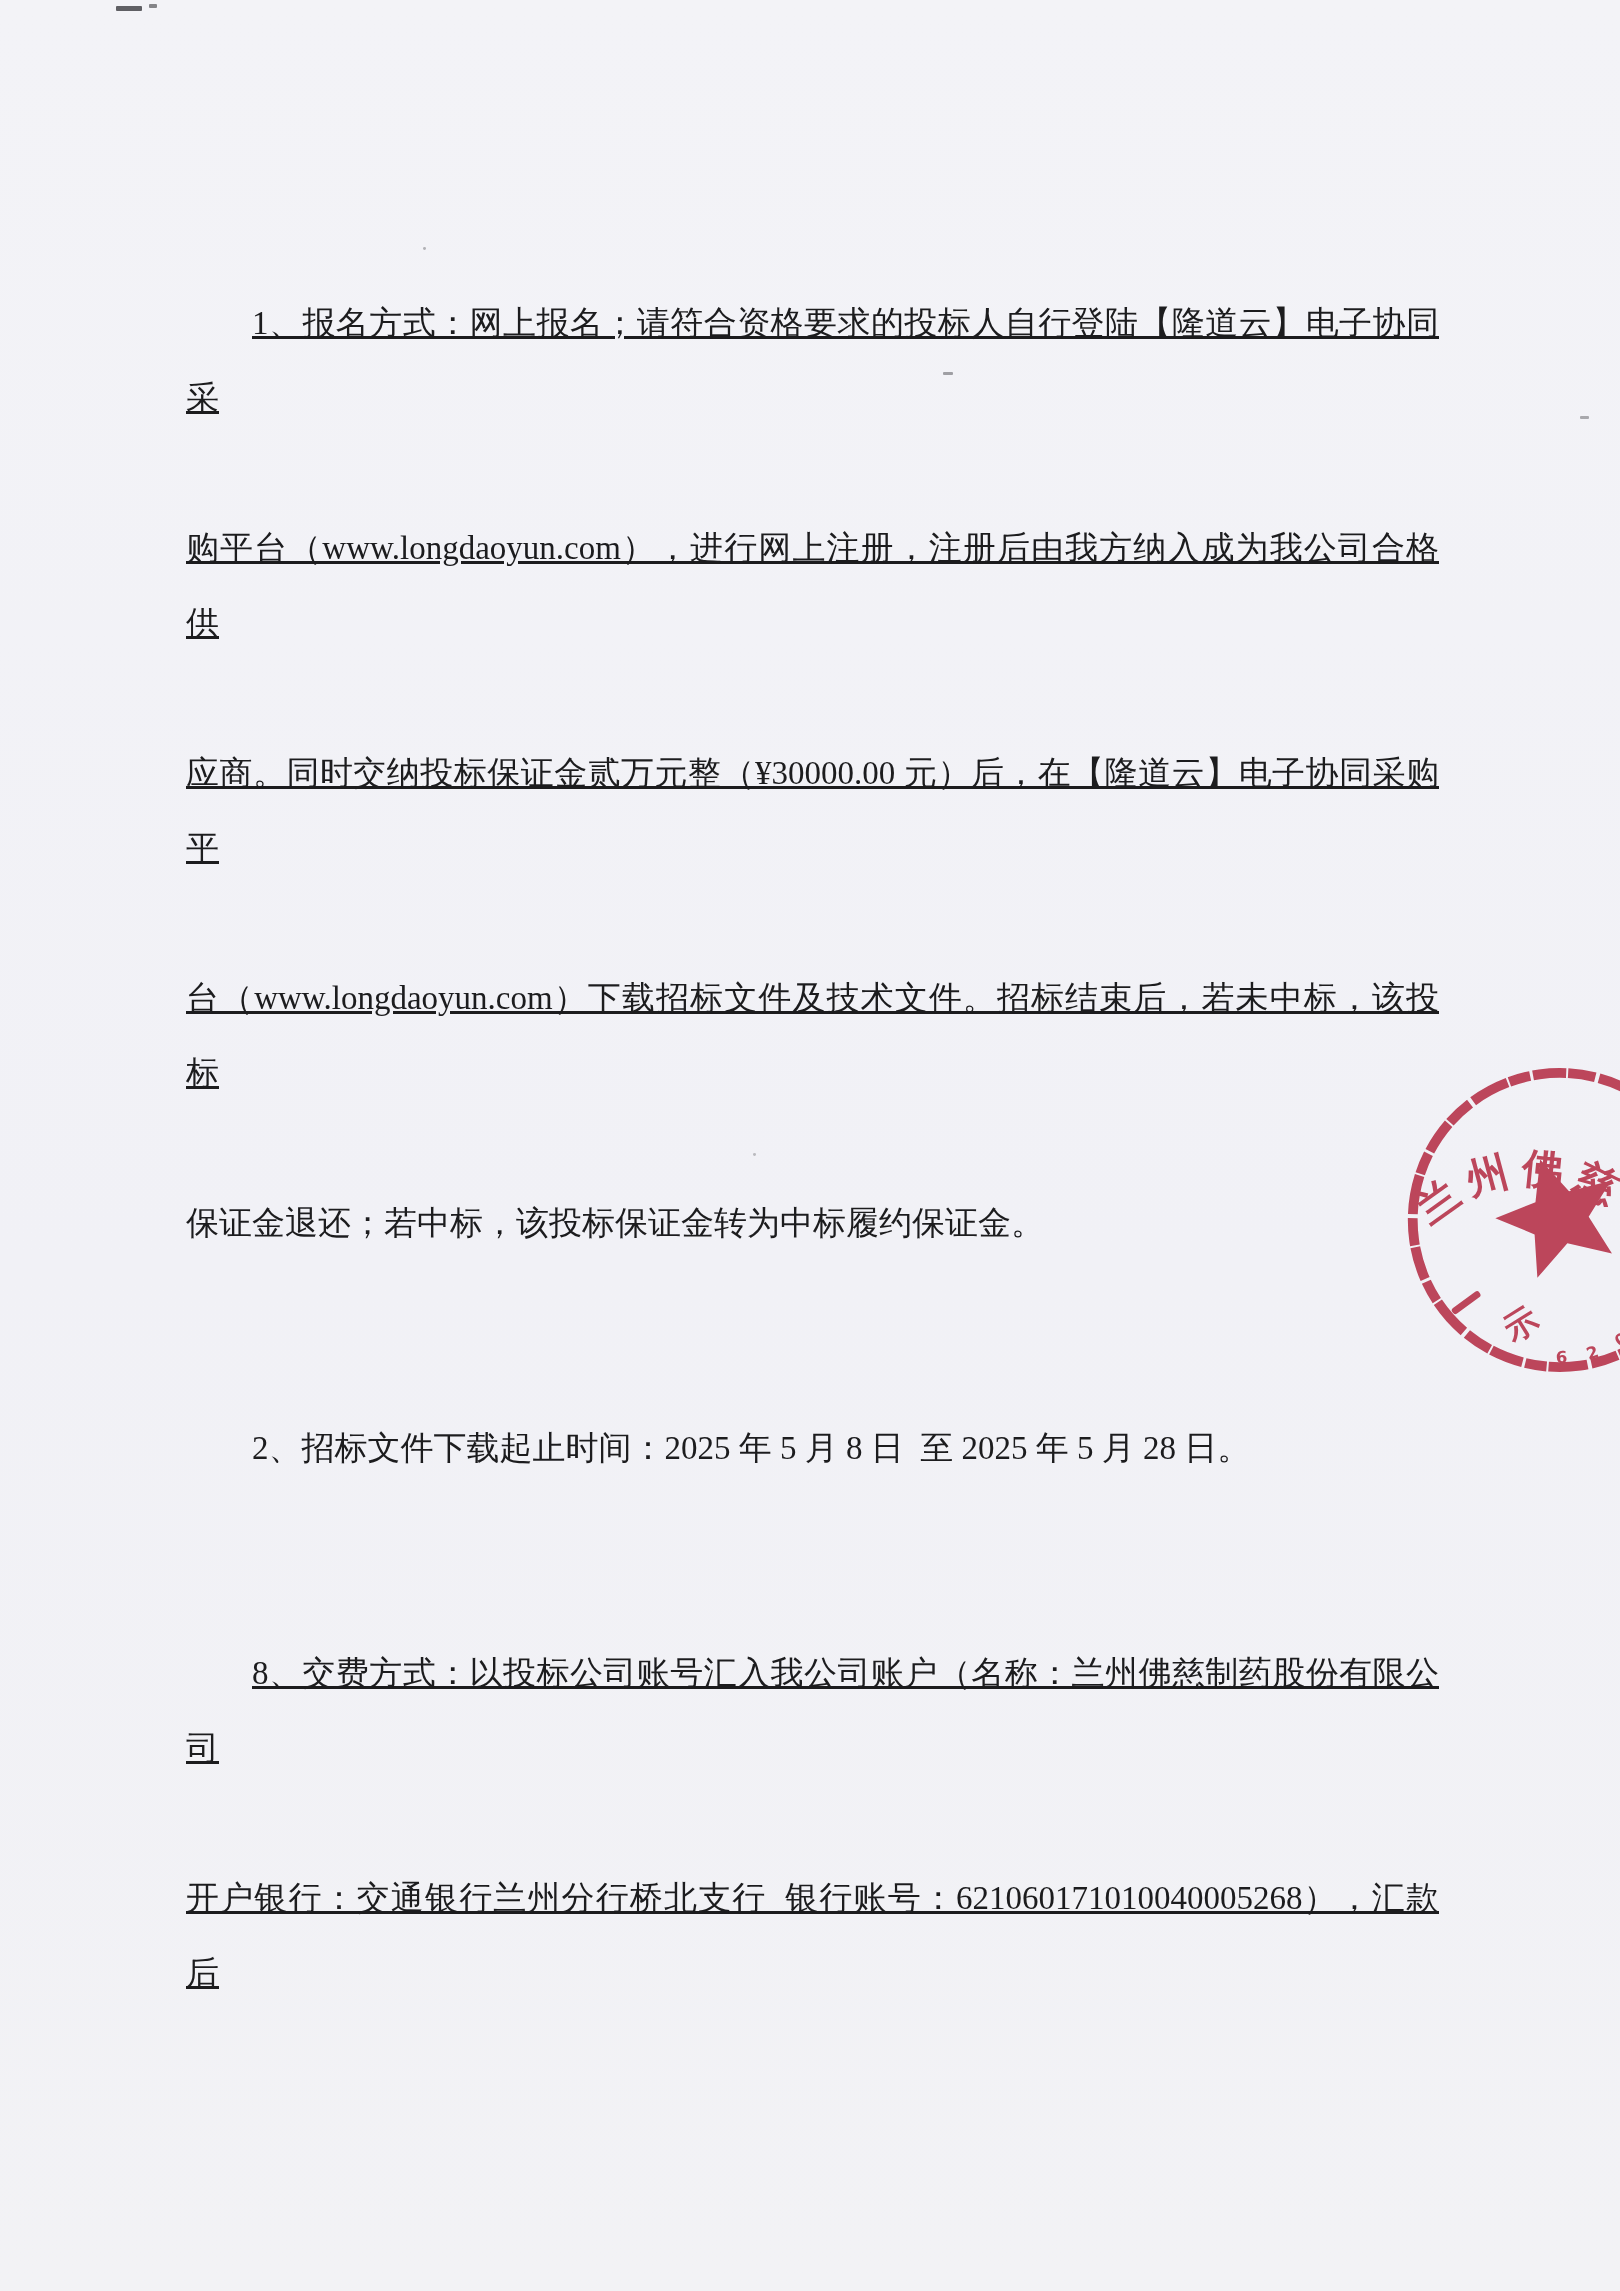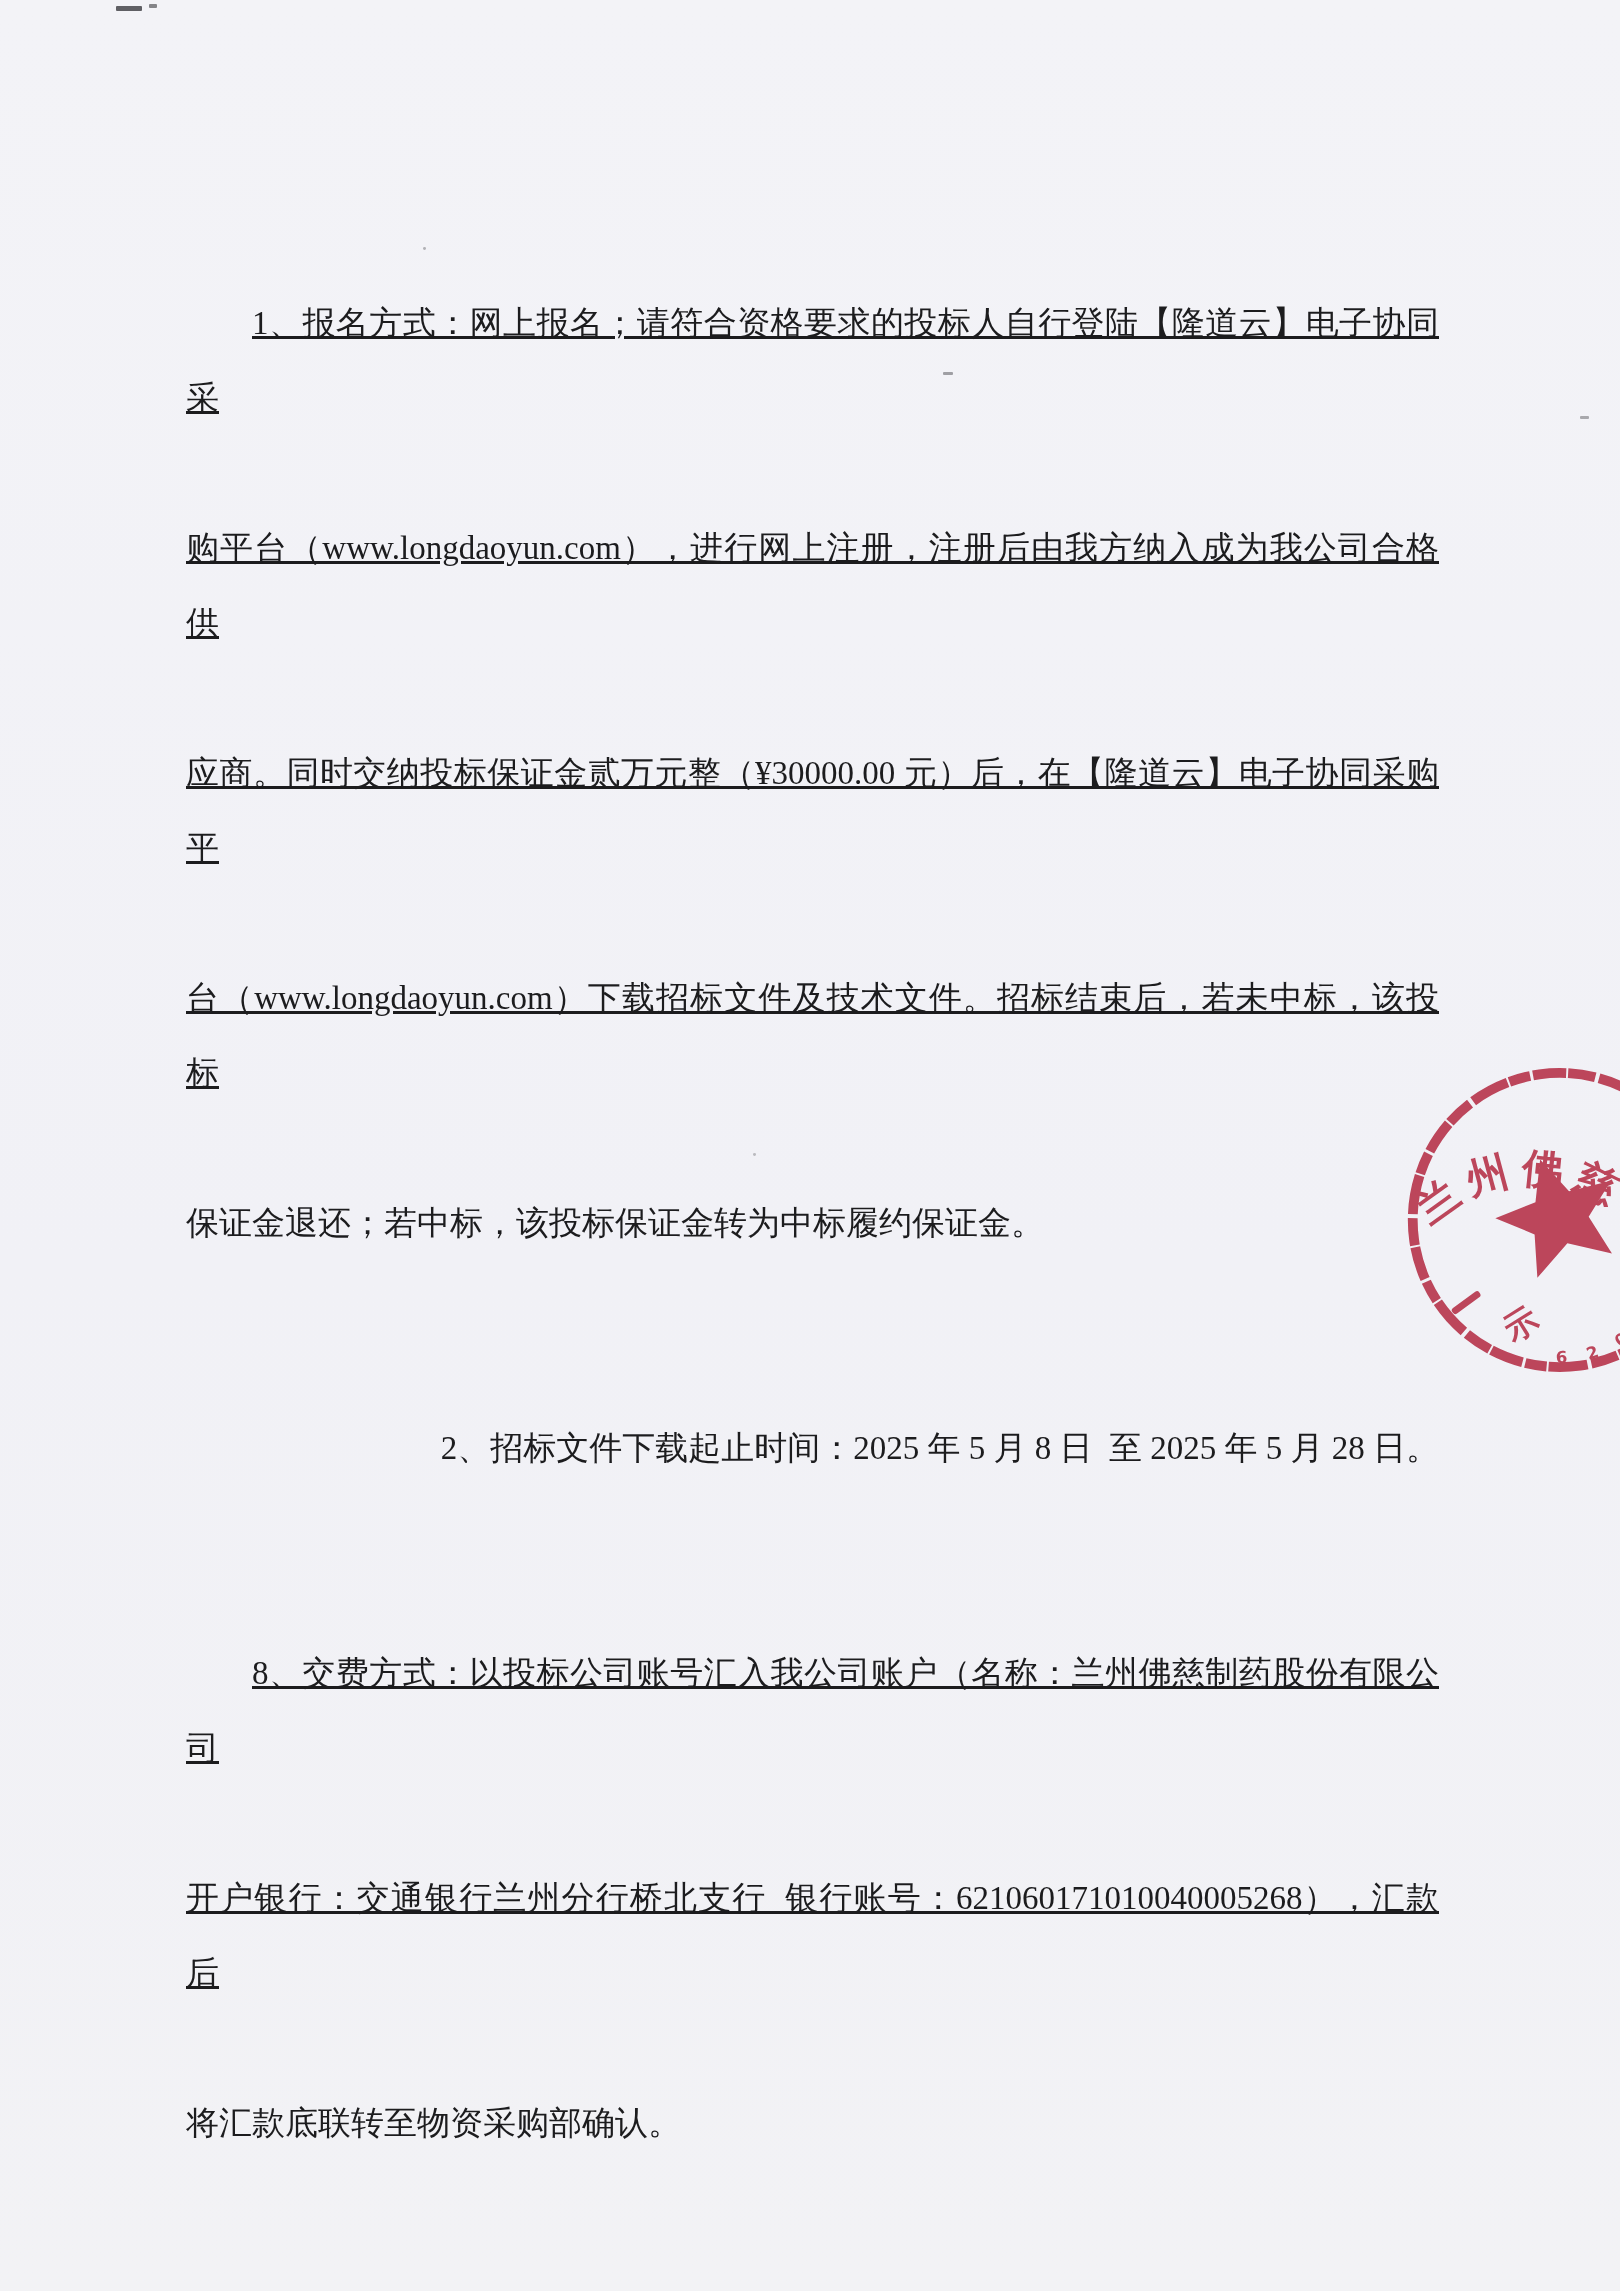--- a/index.html
+++ b/index.html
@@ -16,21 +16,21 @@
   }
   .textblock{
     position:absolute;
     left:186px;top:136px;width:1253px;
     color:#1c1c1e;
     font-size:33px;
     line-height:75px;
     white-space:pre-wrap;
   }
   .line{height:75px;overflow:visible;text-align:left;}
-  .indent{text-indent:2em;text-align:right;}
+  .indent{text-indent:2em;}
   .justify{text-align:justify;text-align-last:justify;text-decoration:underline;}
   
   .seal{
     position:absolute;
     left:1380px;top:1041px;
     width:353px;height:353px;
     mix-blend-mode:multiply;
     opacity:.92;
     transform:rotate(-8deg);
   }
@@ -57,21 +57,20 @@
 
   <div class="textblock">
     <div class="line indent justify">1、报名方式：网上报名；请符合资格要求的投标人自行登陆【隆道云】电子协同采</div>
     <div class="line justify">购平台（www.longdaoyun.com），进行网上注册，注册后由我方纳入成为我公司合格供</div>
     <div class="line justify">应商。同时交纳投标保证金贰万元整（¥30000.00 元）后，在【隆道云】电子协同采购平</div>
     <div class="line justify">台（www.longdaoyun.com）下载招标文件及技术文件。招标结束后，若未中标，该投标</div>
     <div class="line">保证金退还；若中标，该投标保证金转为中标履约保证金。</div>
     <div class="line indent">2、招标文件下载起止时间：2025 年 5 月 8 日  至 2025 年 5 月 28 日。</div>
     <div class="line indent justify">8、交费方式：以投标公司账号汇入我公司账户（名称：兰州佛慈制药股份有限公司</div>
     <div class="line justify">开户银行：交通银行兰州分行桥北支行  银行账号：621060171010040005268），汇款后</div>
-    <div class="line">将汇款底联转至物资采购部确认。</div>
     
     
     
     
     
     
     
     
     
     

